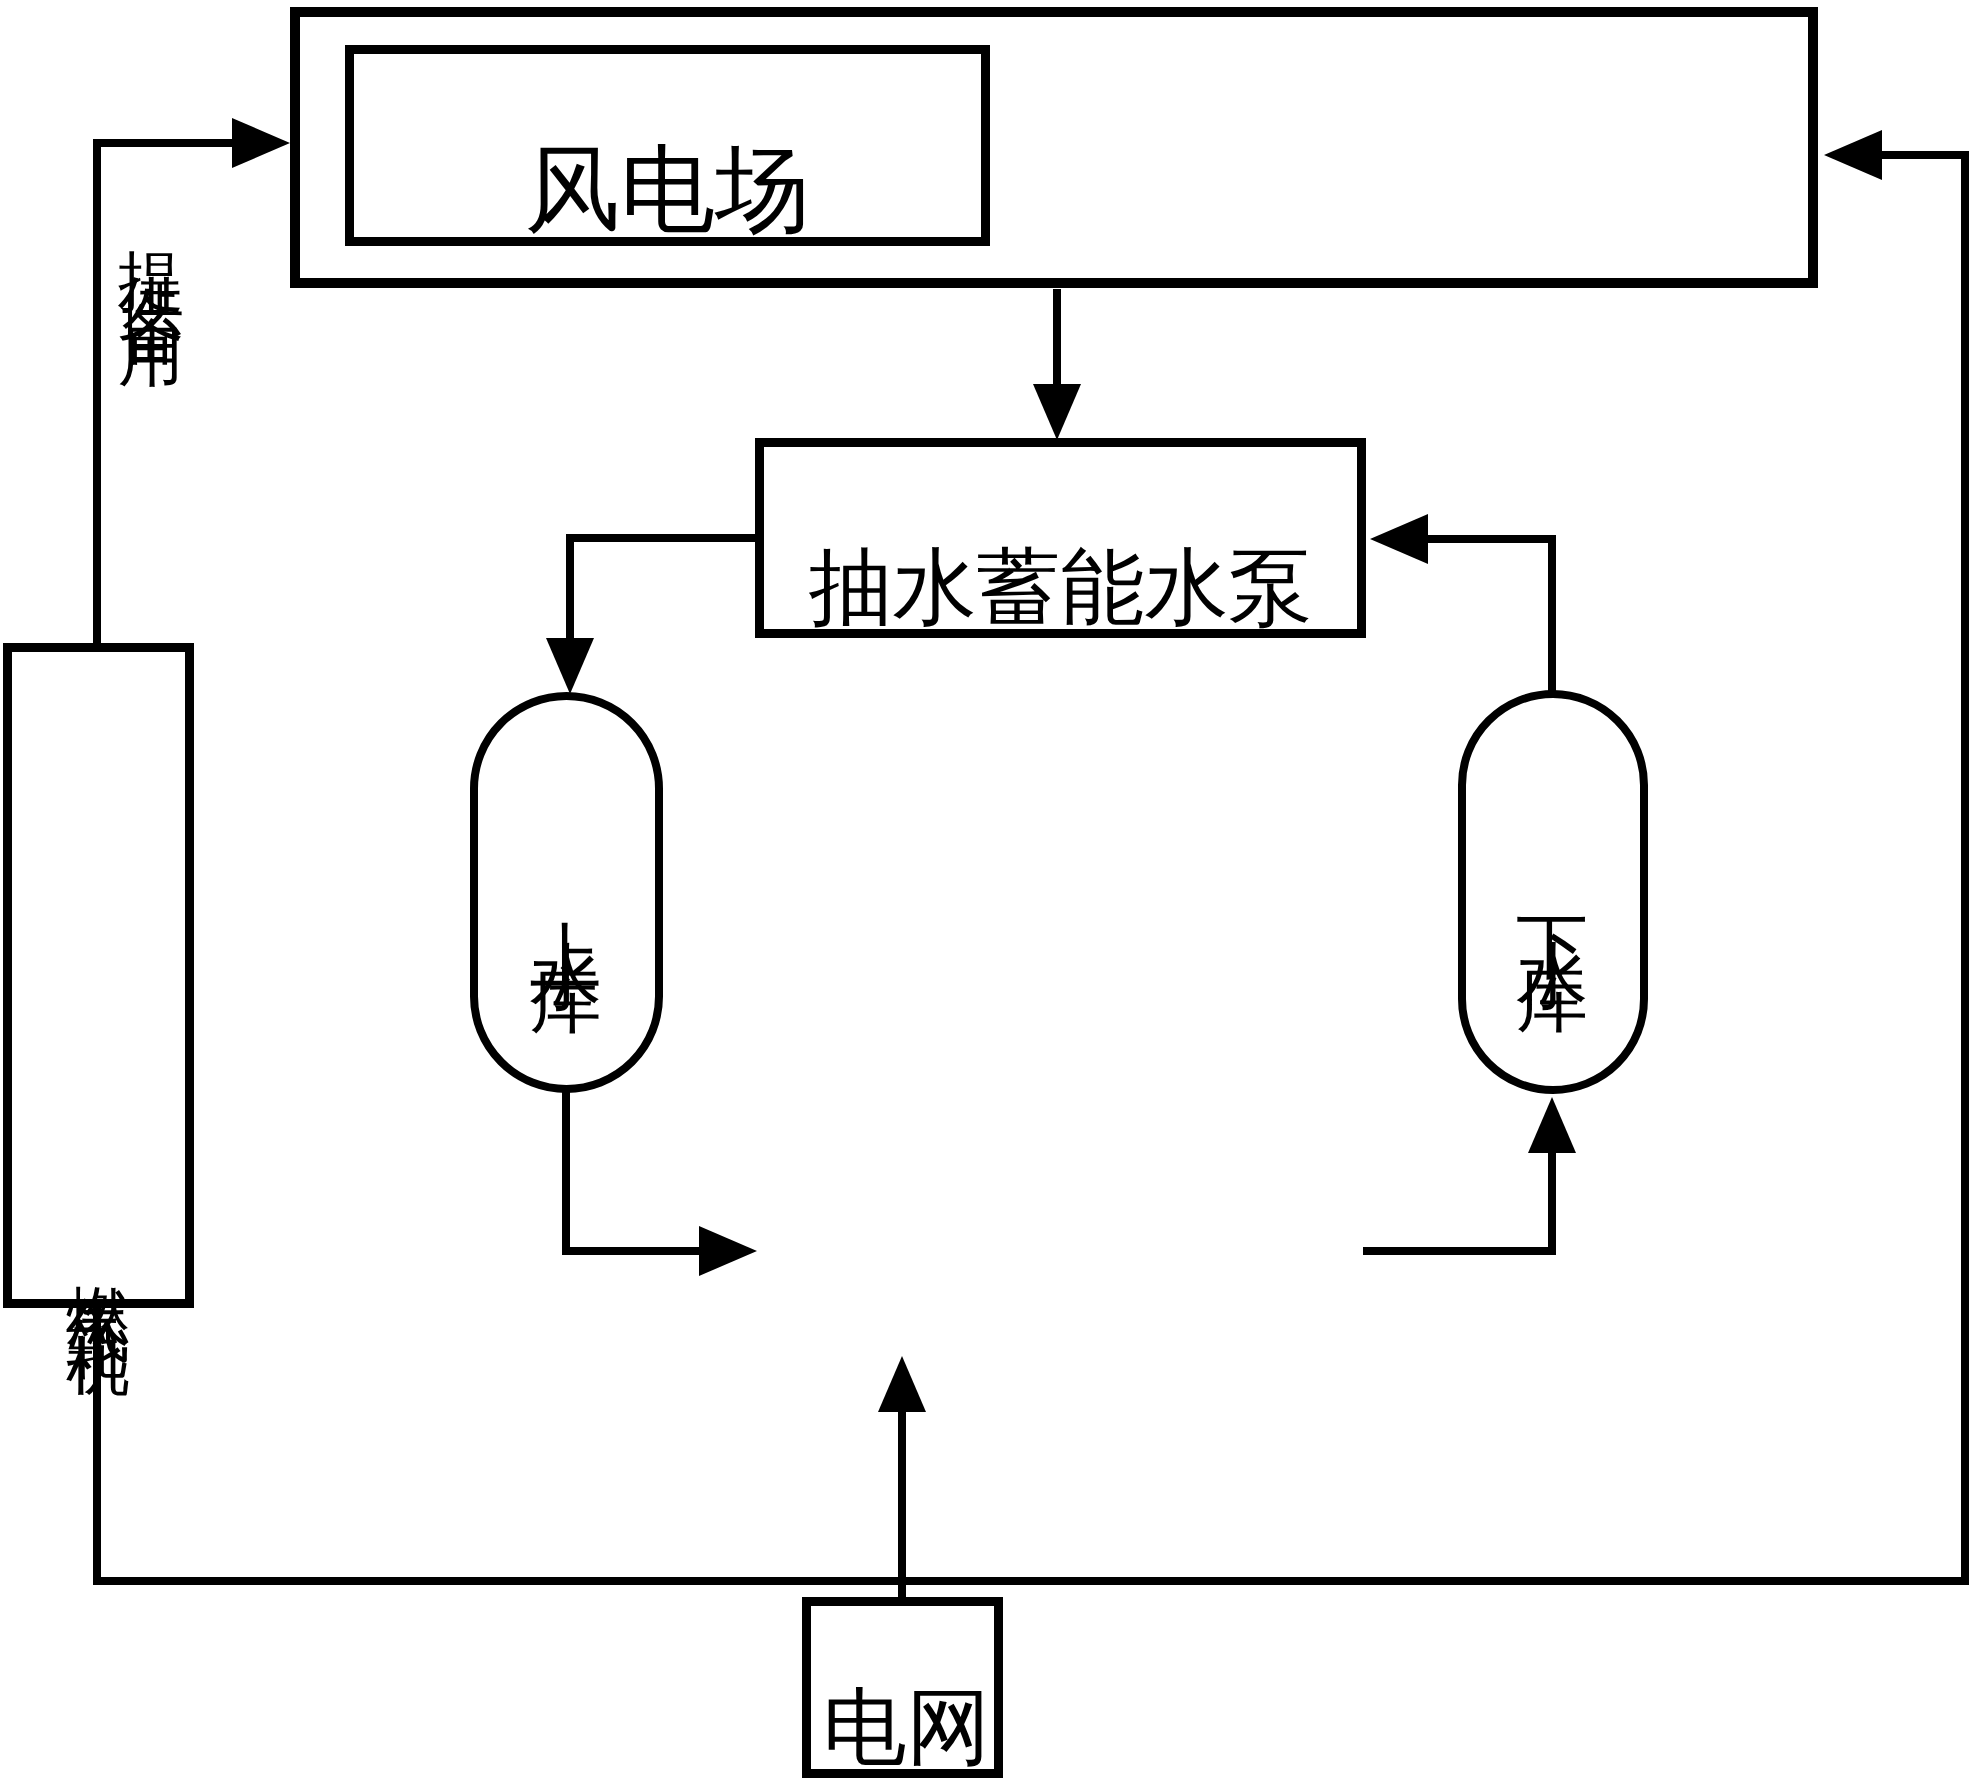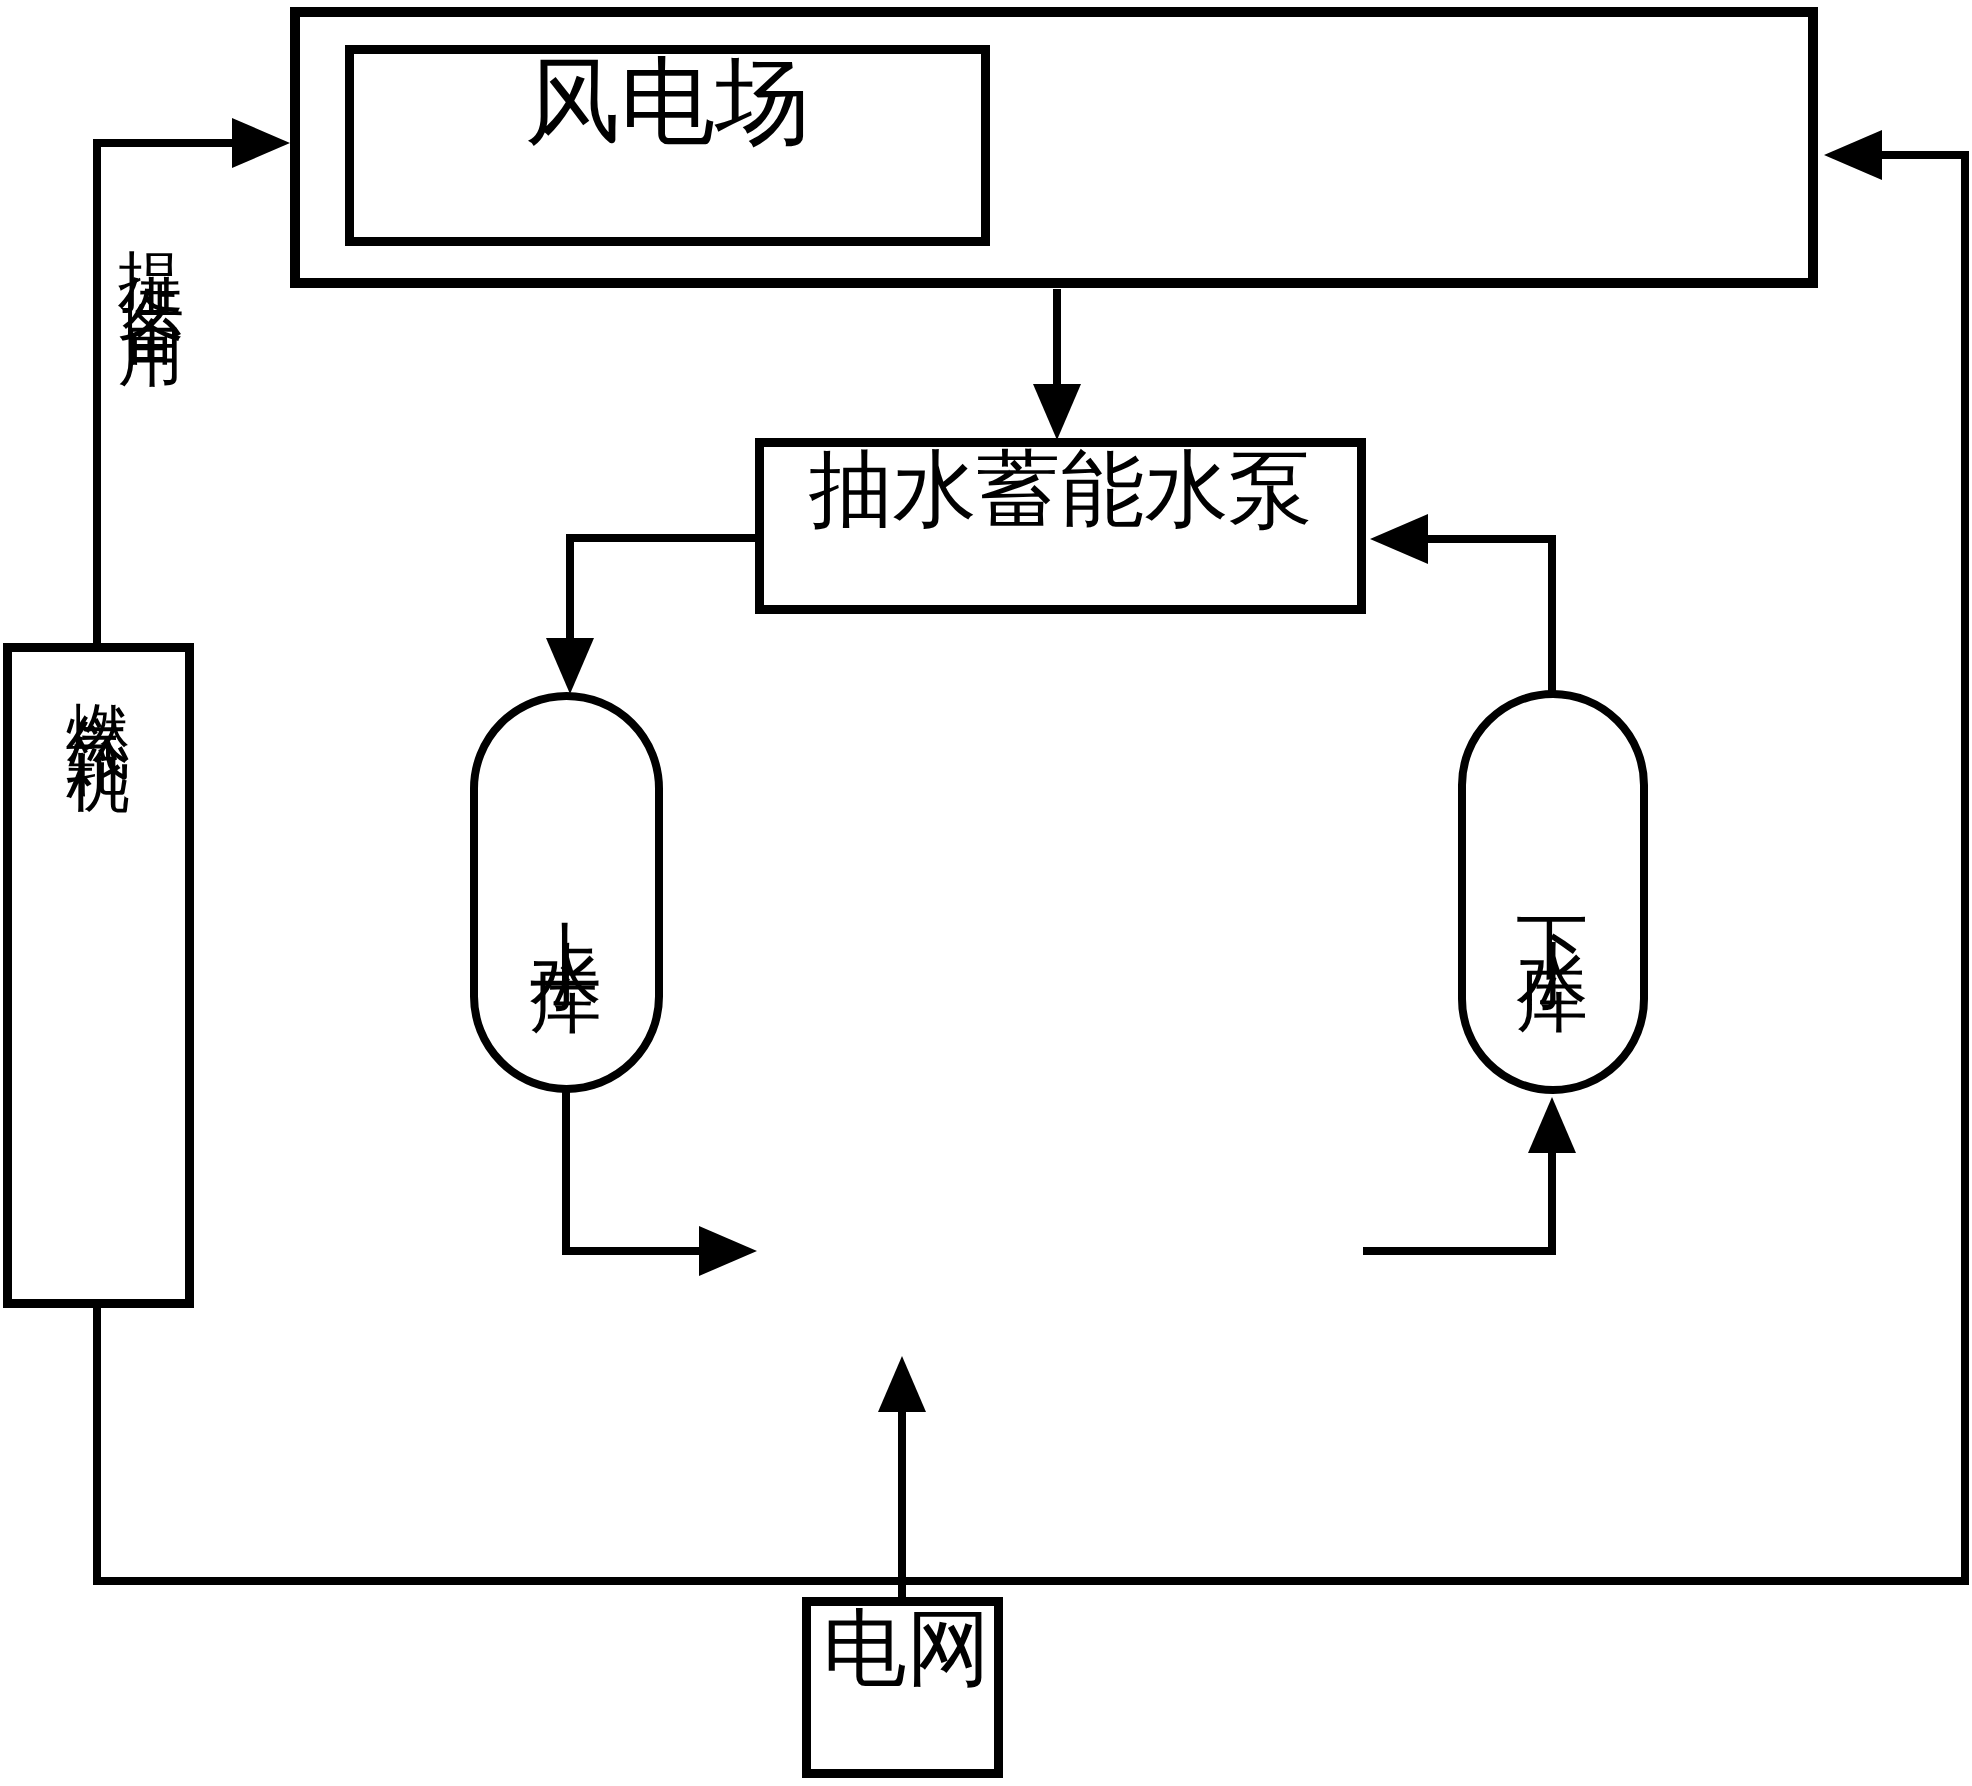--- a/index.html
+++ b/index.html
@@ -4,38 +4,38 @@
 <style>
   html,body{margin:0;padding:0;background:#ffffff;}
   #stage{
     position:relative;width:1972px;height:1786px;background:#ffffff;
     font-family:"DejaVu Serif","Liberation Serif",serif;color:#000;
     overflow:hidden;
   }
   #wires{position:absolute;left:0;top:0;width:1972px;height:1786px;}
   .box{
     position:absolute;box-sizing:border-box;border:9px solid #000;background:#fff;
-    display:flex;align-items:flex-start;justify-content:center;text-align:center;
+    display:flex;align-items:flex-end;justify-content:center;text-align:center;
   }
   .box span{display:block;line-height:1;white-space:nowrap;}
   .groupbox{
     position:absolute;box-sizing:border-box;border:10px solid #000;background:#fff;
   }
   .stadium{
     position:absolute;box-sizing:border-box;border:8px solid #000;background:#fff;
     display:flex;align-items:center;justify-content:center;text-align:center;
   }
   .vtext{
     writing-mode:vertical-rl;text-orientation:upright;line-height:1;white-space:nowrap;
   }
   
   #group-box      {left:290px;top:7px;width:1528px;height:281px;}
   #wind-farm      {left:345px;top:45px;width:645px;height:201px;font-size:95px;}
   #pv-unit        {left:1124px;top:45px;width:617px;height:197px;font-size:88px;}
-  #pump           {left:755px;top:438px;width:611px;height:176px;font-size:84px;}
+  #pump           {left:755px;top:438px;width:611px;height:200px;font-size:84px;}
   #turbine        {left:755px;top:1155px;width:612px;height:197px;font-size:80px;}
   #grid           {left:802px;top:1597px;width:201px;height:181px;font-size:84px;padding-left:8px;}
   #gas-turbine    {left:3px;top:643px;width:191px;height:665px;font-size:64px;}
   #gas-turbine .vtext{letter-spacing:16px;}
   #upper-reservoir{left:470px;top:692px;width:193px;height:401px;border-radius:97px;font-size:72px;}
   #lower-reservoir{left:1458px;top:690px;width:190px;height:404px;border-radius:95px;font-size:72px;}
   .stadium .vtext{letter-spacing:20px;}
   #provide-backup-label{
     position:absolute;left:118px;top:198px;font-size:66px;letter-spacing:26px;
   }

